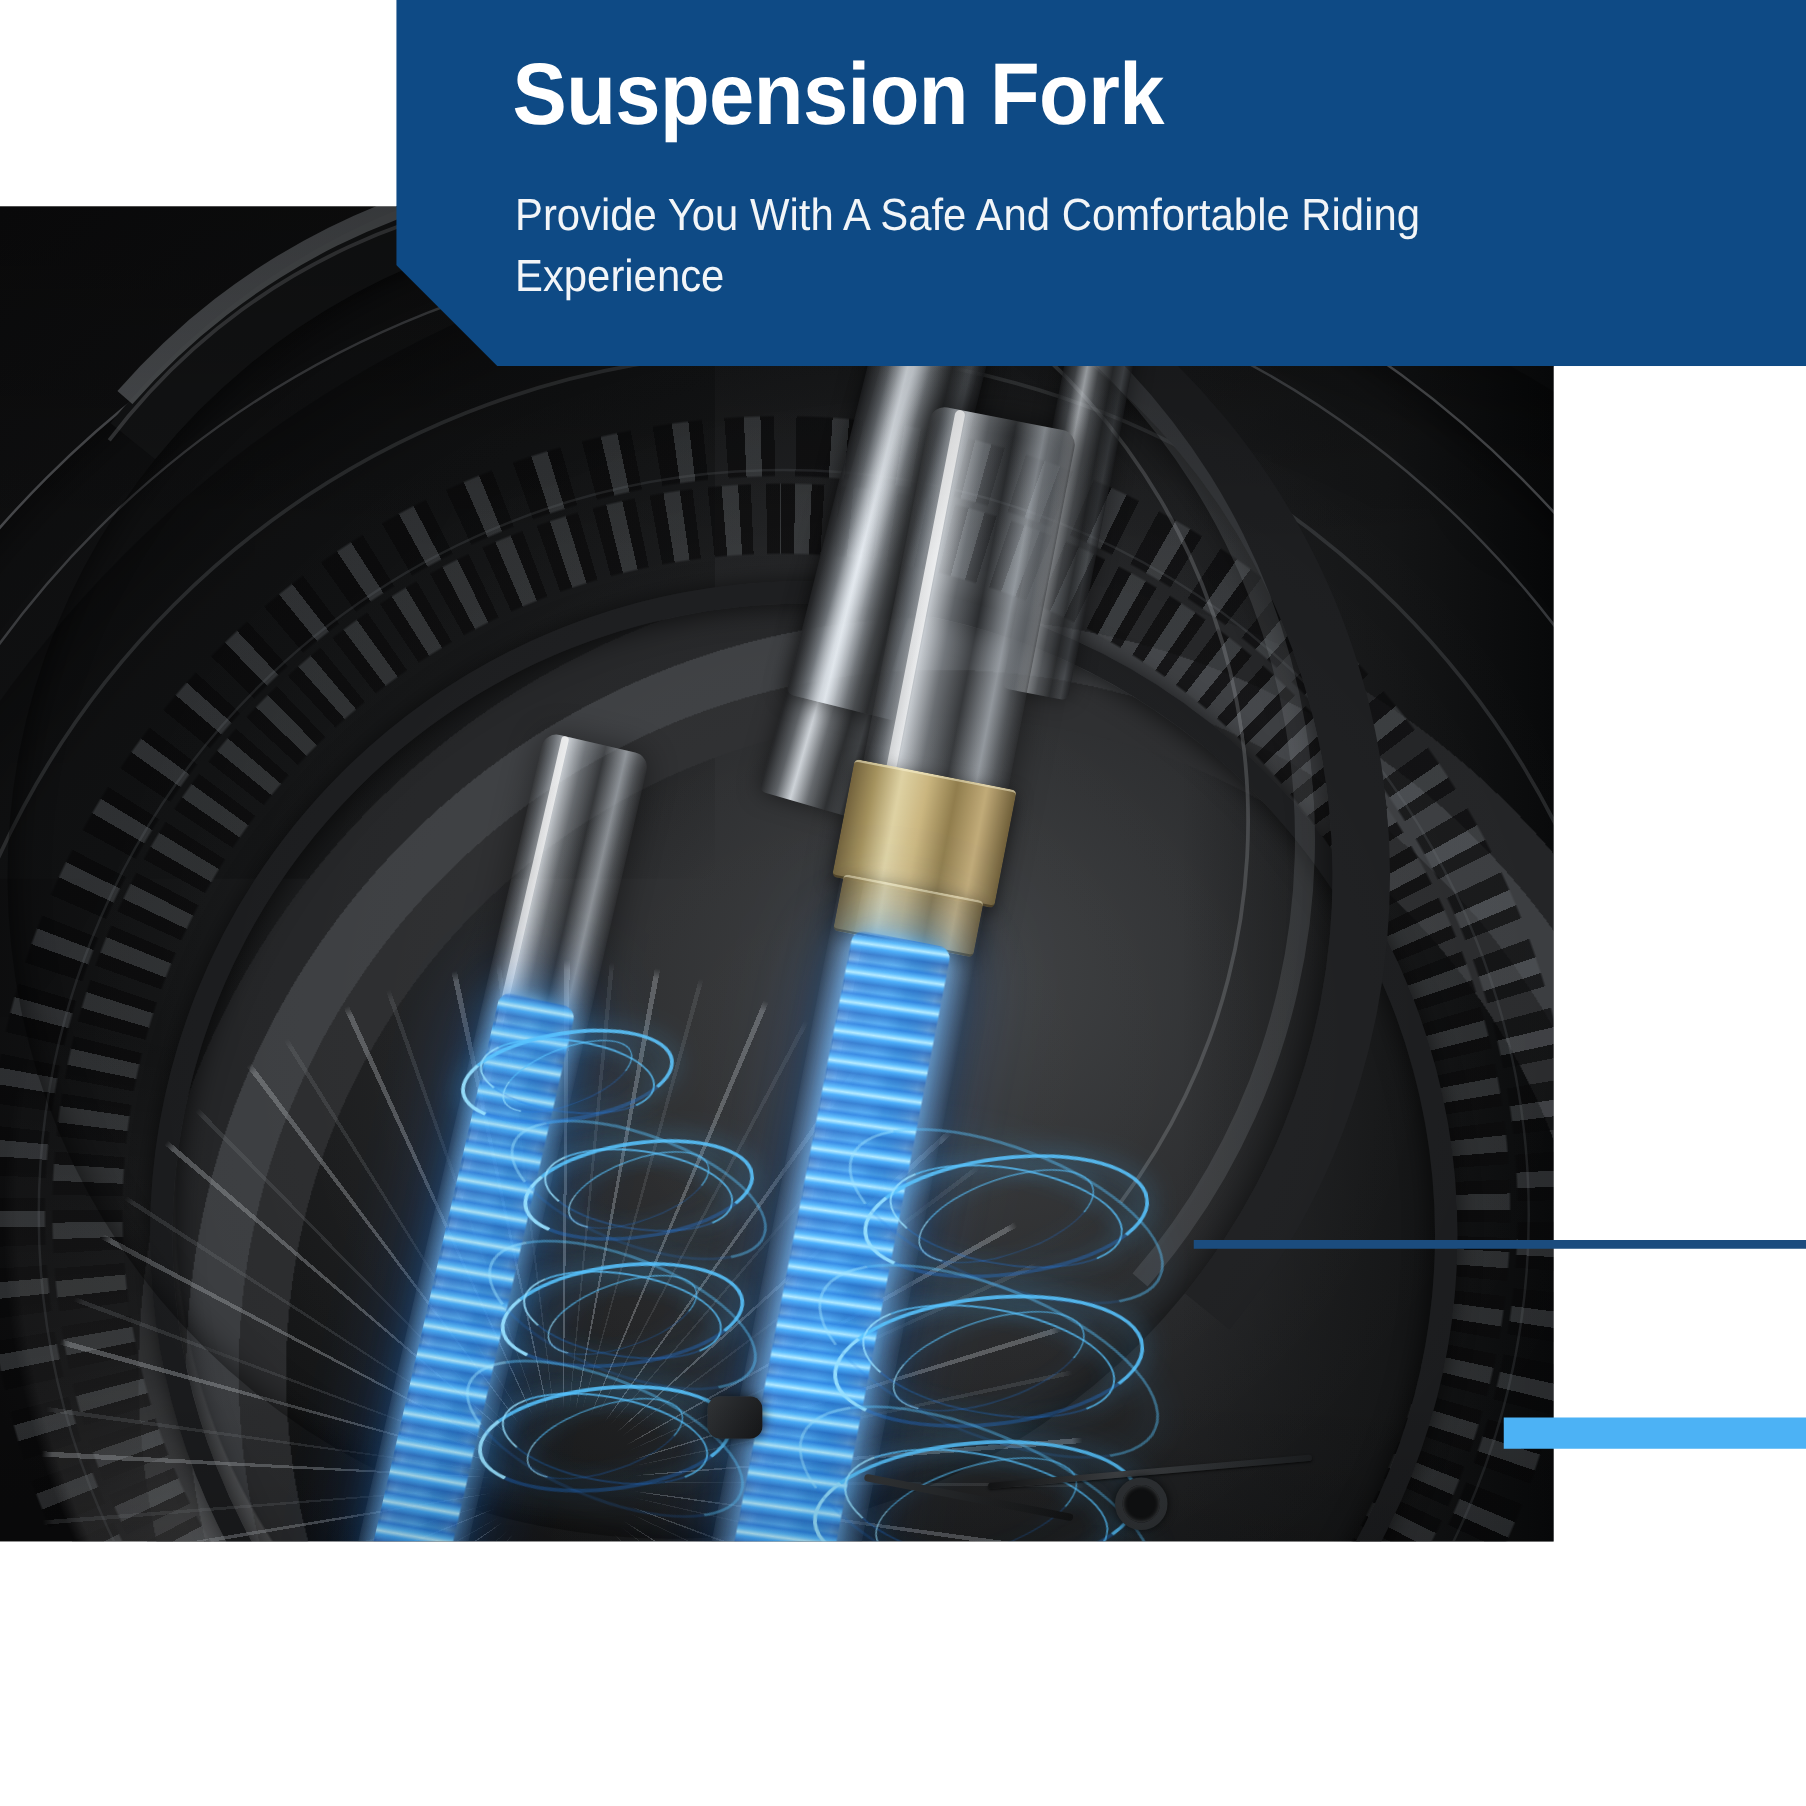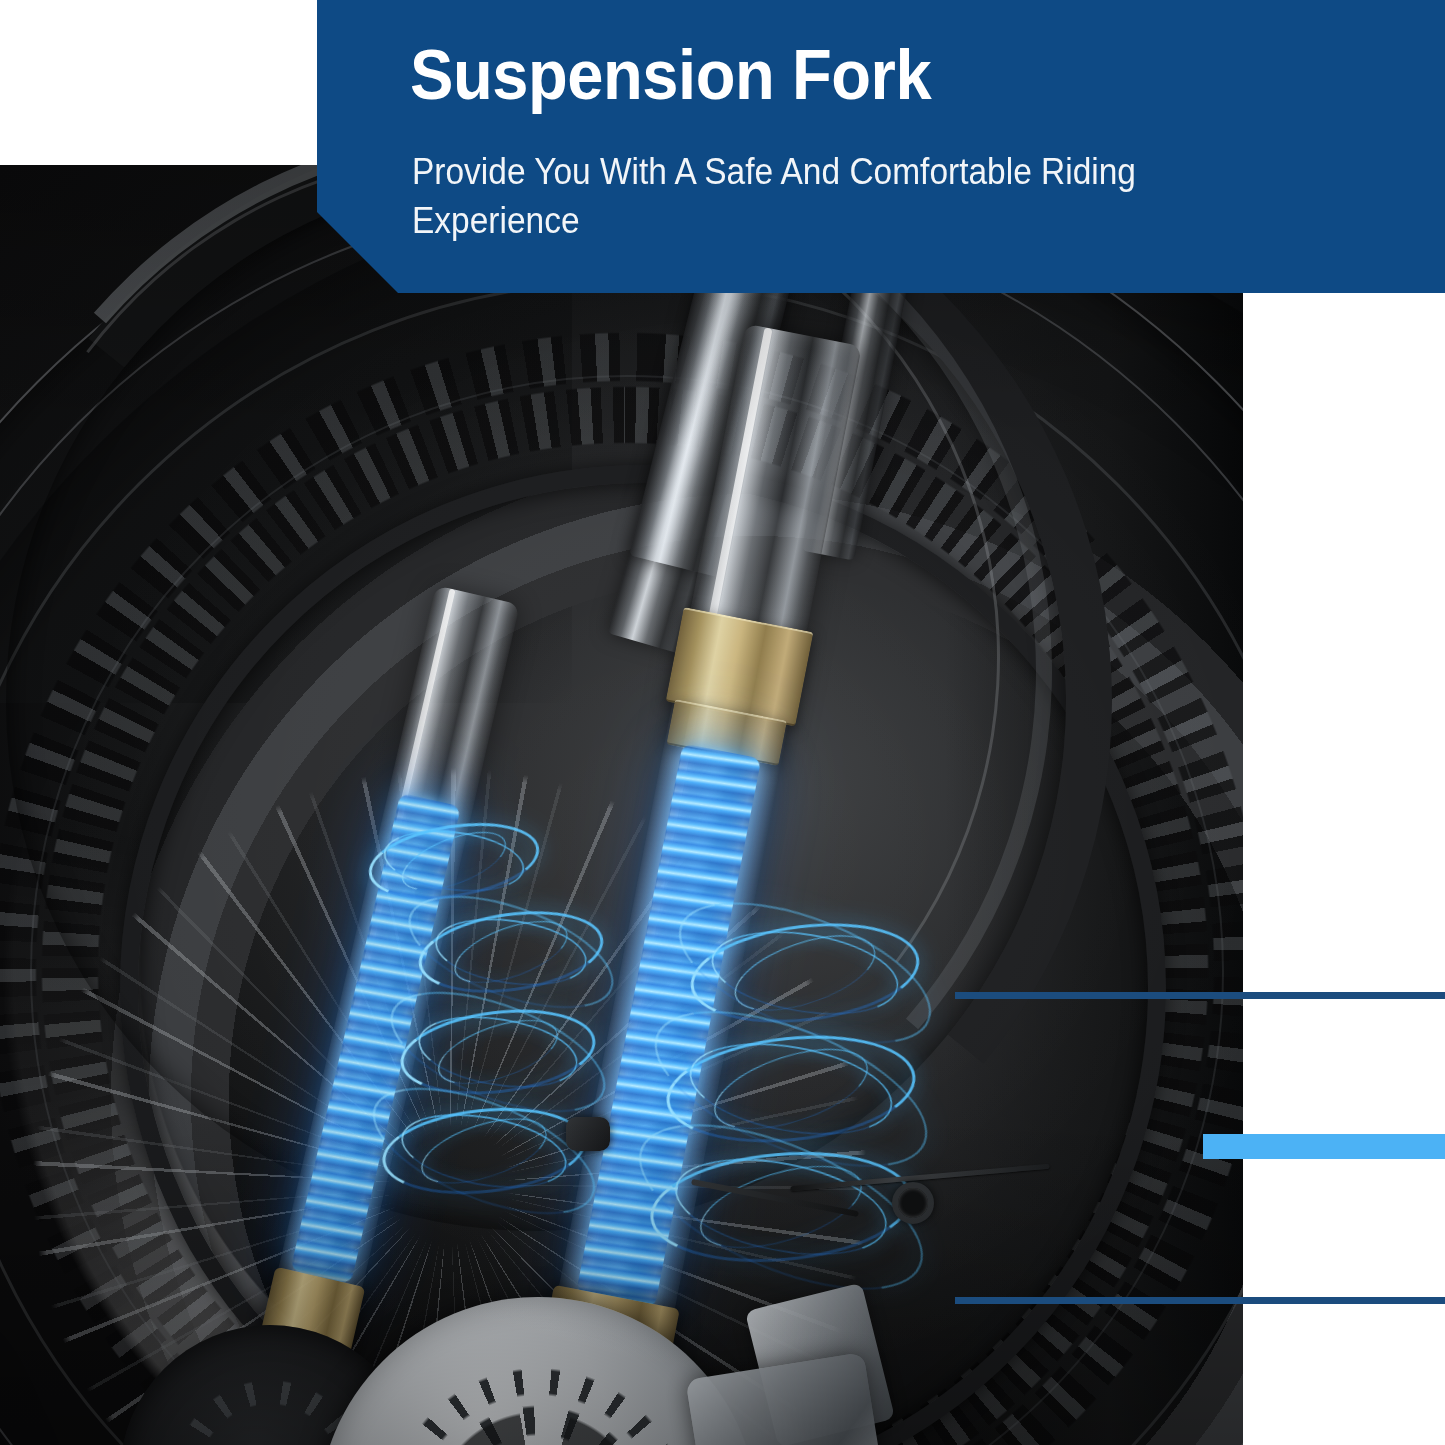--- a/index.html
+++ b/index.html
@@ -4,21 +4,21 @@
 <title>Suspension Fork</title>
 <style>
   html,body{margin:0;padding:0;background:#ffffff;}
   body{
     width:1445px;height:1445px;
     font-family:"Liberation Sans","DejaVu Sans",sans-serif;
     overflow:hidden;
   }
   #stage{
     position:relative;
-    width:1445px;height:1445px;
+    width:1445px;height:1233px;
     background:#ffffff;
     overflow:hidden;
   }
 
   
   .photo{
     position:absolute;
     left:0;top:165px;
     width:1243px;height:1280px;
     overflow:hidden;

